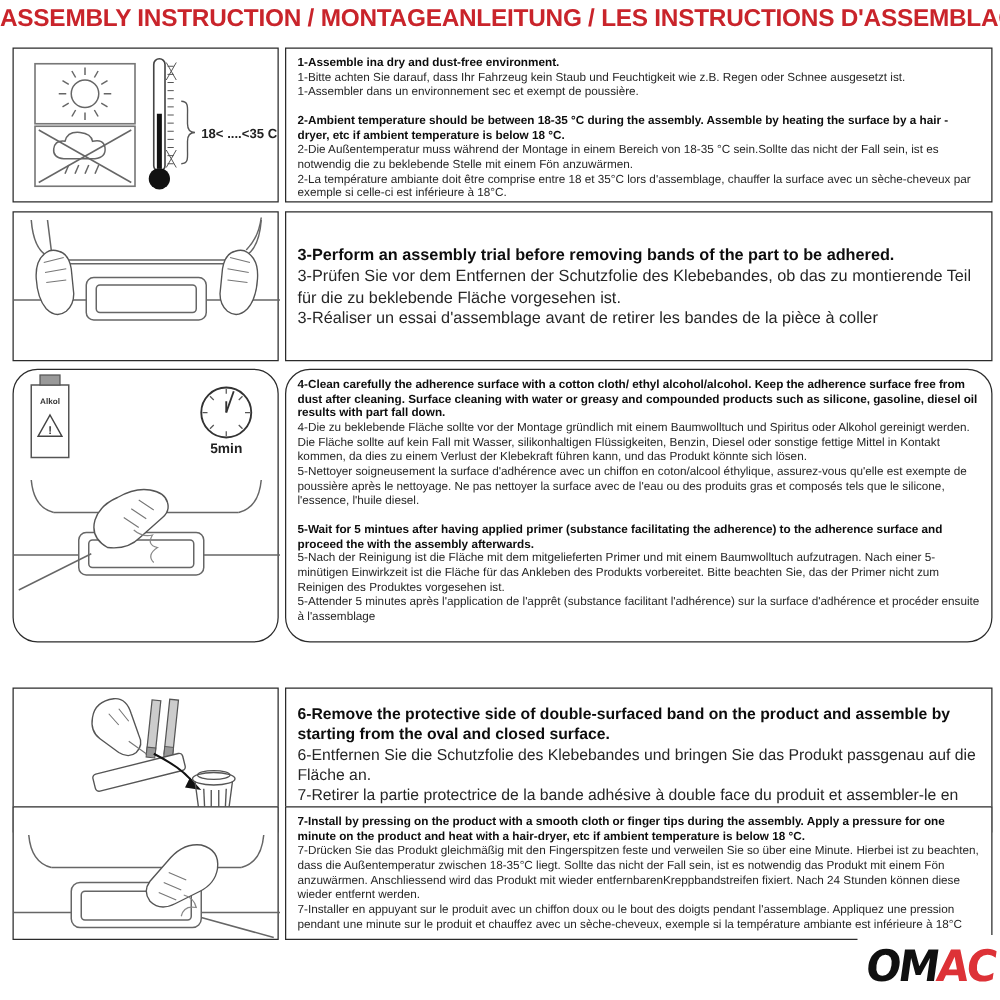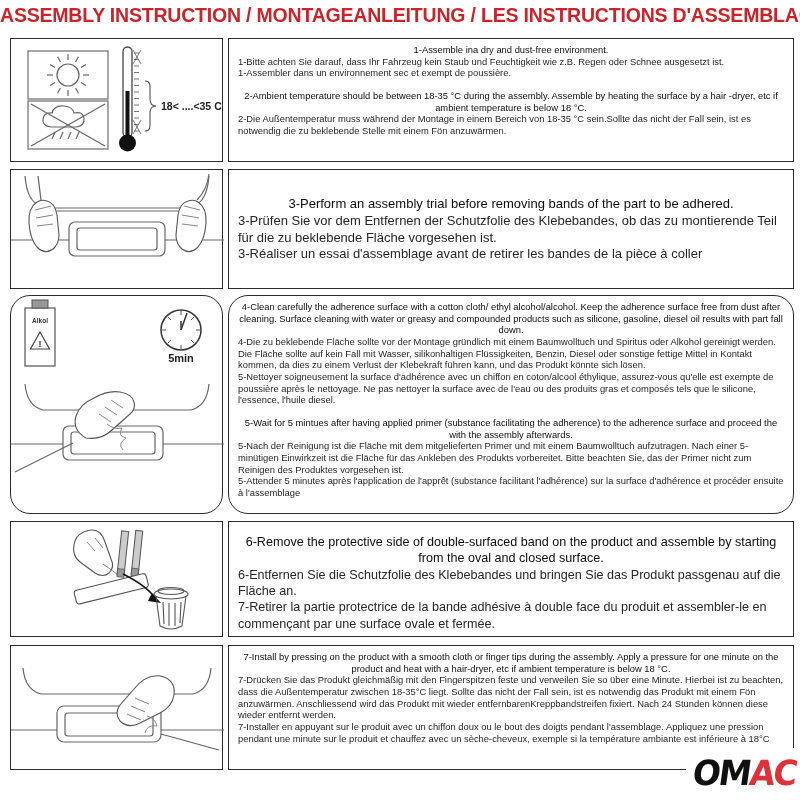--- a/index.html
+++ b/index.html
@@ -7,28 +7,28 @@
         font-family:"Liberation Sans",sans-serif;color:#1a1a1a;}
   .title{position:absolute;top:4px;left:0;right:0;text-align:center;
          font-size:19.5px;font-weight:700;letter-spacing:-0.2px;white-space:nowrap;
          color:#C9242B;}
   .cell{position:absolute;border:1.6px solid #2b2b2b;background:#fff;box-sizing:border-box;}
   .cl{left:10px;width:213px;}
   .cr{left:228px;width:566px;padding:5px 9px 4px 9px;}
   .r1{top:38px;height:124px;}
   .r2{top:169px;height:120px;}
   .r3{top:295px;height:219px;border-radius:20px;}
-  .r4{top:521px;height:116px;}
-  .r5{top:645px;height:125px;}
+  .r4{top:550px;height:116px;}
+  .r5{top:645px;height:107px;}
   .small-text{font-size:9.4px;line-height:1.24;color:#262626;}
   .big-text{font-size:13px;line-height:1.3;color:#262626;}
   .med-text{font-size:12.6px;line-height:1.3;color:#262626;}
   .sec{margin-bottom:11px;}
   .sec:last-child{margin-bottom:4px;}
-  .en{font-weight:normal;color:#0d0d0d;text-align:center;}
+  .en{font-weight:bold;color:#0d0d0d;}
   .vcenter{display:flex;flex-direction:column;justify-content:center;}
   .r4pad{padding-top:12px;}
   svg{display:block;}
   .logo{position:absolute;left:686px;top:748px;width:114px;height:48px;background:#fff;
         display:flex;align-items:center;justify-content:flex-end;padding-right:4px;
         box-sizing:border-box;}
   .logo-text{font-family:"DejaVu Sans",sans-serif;font-weight:bold;font-size:33px;
              letter-spacing:-2px;transform:skewX(-8deg) scaleY(1.05);white-space:nowrap;}
   .logo-black{color:#101010;}
   .logo-red{color:#DD3237;}
@@ -98,20 +98,21 @@
   </div>
   <div class="cell cr r1 small-text">
     <div class="sec">
       <div class="en">1-Assemble ina dry and dust-free environment.</div>
       <div>1-Bitte achten Sie darauf, dass Ihr Fahrzeug kein Staub und Feuchtigkeit wie z.B. Regen oder Schnee ausgesetzt ist.</div>
       <div>1-Assembler dans un environnement sec et exempt de poussière.</div>
     </div>
     <div class="sec">
       <div class="en">2-Ambient temperature should be between 18-35 °C  during the assembly. Assemble by heating the surface by a hair -dryer, etc if ambient temperature is below 18 °C.</div>
       <div>2-Die Außentemperatur muss während der Montage in einem Bereich von 18-35 °C  sein.Sollte das nicht der Fall sein, ist es notwendig die zu beklebende Stelle mit einem Fön anzuwärmen.</div>
+      <div>2-La température ambiante doit être comprise entre 18 et 35°C lors d'assemblage, chauffer la surface avec un sèche-cheveux par exemple si celle-ci est inférieure à 18°C.</div>
     </div>
   </div>
 
   <div class="cell cl r2">
     <svg width="213" height="116" viewBox="0 0 213 116">
       <g fill="none" stroke="#666" stroke-width="1.2">
         <path d="M14,6 q2,26 16,30"></path>
         <path d="M198,6 q-2,26 -16,30"></path>
         <line x1="28" y1="38" x2="185" y2="38"></line>
         <line x1="28" y1="41" x2="185" y2="41"></line>

